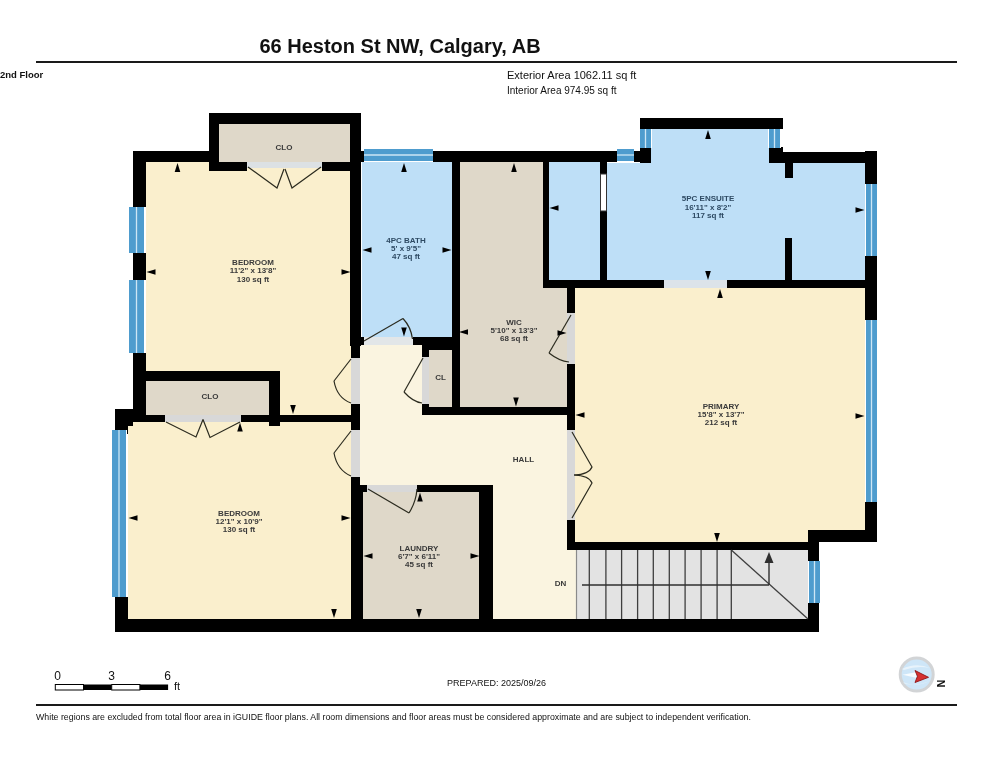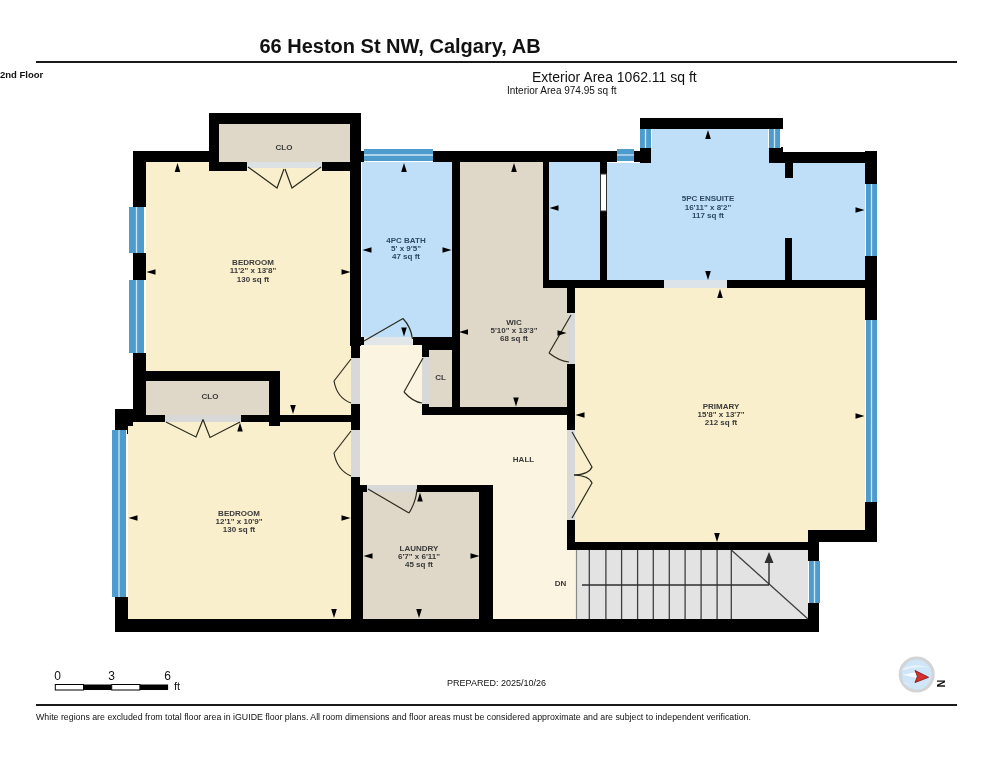--- a/index.html
+++ b/index.html
@@ -1,19 +1,19 @@
 <!DOCTYPE html>
 <html><head><meta charset="utf-8">
 <style>
 html,body{margin:0;padding:0;background:#FFFFFF;width:993px;height:768px;overflow:hidden;}
 body{font-family:"Liberation Sans",sans-serif;position:relative;}
 .title{position:absolute;top:35px;left:0;width:800px;text-align:center;font-size:20px;font-weight:bold;color:#111;letter-spacing:0px;}
 .rule{position:absolute;left:36px;width:921px;height:2px;background:#1a1a1a;}
 .flo{position:absolute;top:69px;left:0;width:497px;text-align:left;font-size:9.5px;font-weight:bold;color:#111;}
-.ext{position:absolute;top:69px;left:532px;font-size:14px;color:#111;}
+.ext{position:absolute;top:69px;left:507px;font-size:11px;color:#111;}
 .int{position:absolute;top:85px;left:507px;font-size:10px;color:#111;}
 .prep{position:absolute;top:678px;left:0;width:993px;text-align:center;font-size:9px;color:#111;}
 .disc{position:absolute;top:712px;left:36px;font-size:8.8px;color:#111;text-align:center;}
 </style></head>
 <body>
 <div class="title">66 Heston St NW, Calgary, AB</div>
 <div class="rule" style="top:61px"></div>
 <div class="flo">2nd Floor</div>
 <div class="ext">Exterior Area 1062.11 sq ft</div>
 <div class="int">Interior Area 974.95 sq ft</div>
@@ -225,14 +225,14 @@
 <text x="111.7" y="680" font-size="12" fill="#111" font-weight="normal" text-anchor="middle" font-family="Liberation Sans, sans-serif">3</text>
 <text x="167.5" y="680" font-size="12" fill="#111" font-weight="normal" text-anchor="middle" font-family="Liberation Sans, sans-serif">6</text>
 <text x="174" y="690" font-size="11" fill="#111" font-weight="normal" text-anchor="start" font-family="Liberation Sans, sans-serif">ft</text>
 <circle cx="916.7" cy="674.6" r="16.5" fill="#CEE6F8" stroke="#D2D4D6" stroke-width="3"></circle>
 <path d="M902,669 Q916,662 930,668 Q918,665 904,670 Z" fill="#E8F3FB"></path>
 <path d="M903,682 Q917,688 929,681 Q918,686 905,684 Z" fill="#E0EFF9"></path>
 <path d="M902.5,674.8 L916,672.2 L916,677.8 Z" fill="#F7FBFE"></path>
 <path d="M915,670.5 L928.5,677.3 L915,682.5 L917.5,676.3 Z" fill="#D63030" stroke="#8E1515" stroke-width="0.9"></path>
 <text x="944" y="684.5" font-size="10.5" fill="#111" font-weight="bold" text-anchor="middle" font-family="Liberation Sans, sans-serif" transform="rotate(90 941 680.5)">N</text>
 </svg>
-<div class="prep">PREPARED: 2025/10/26</div>
+<div class="prep">PREPARED: 2025/09/26</div>
 <div class="rule" style="top:704px"></div>
 <div class="disc">White regions are excluded from total floor area in iGUIDE floor plans. All room dimensions and floor areas must be considered approximate and are subject to independent verification.</div>
 </body></html>

